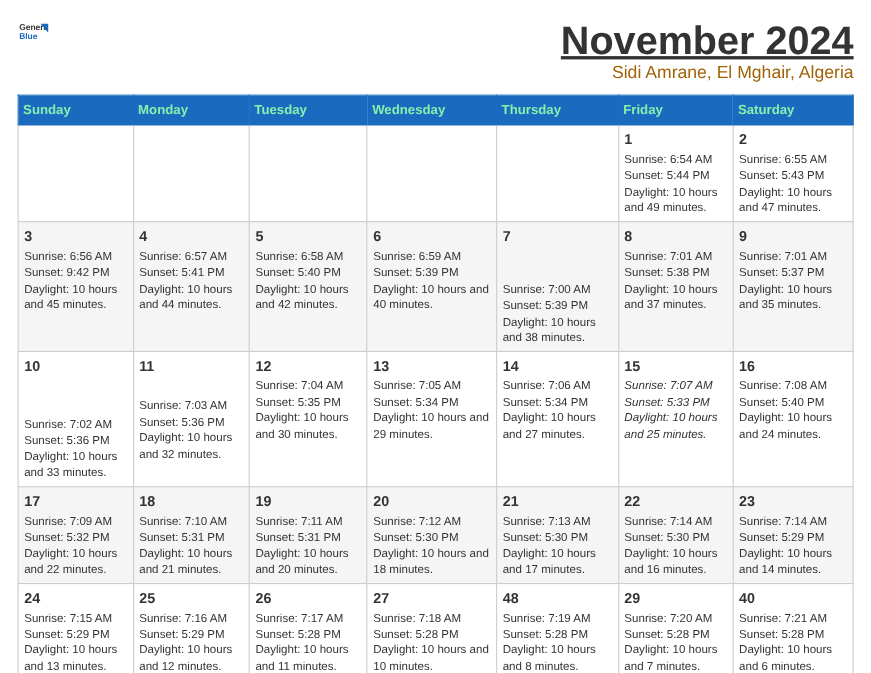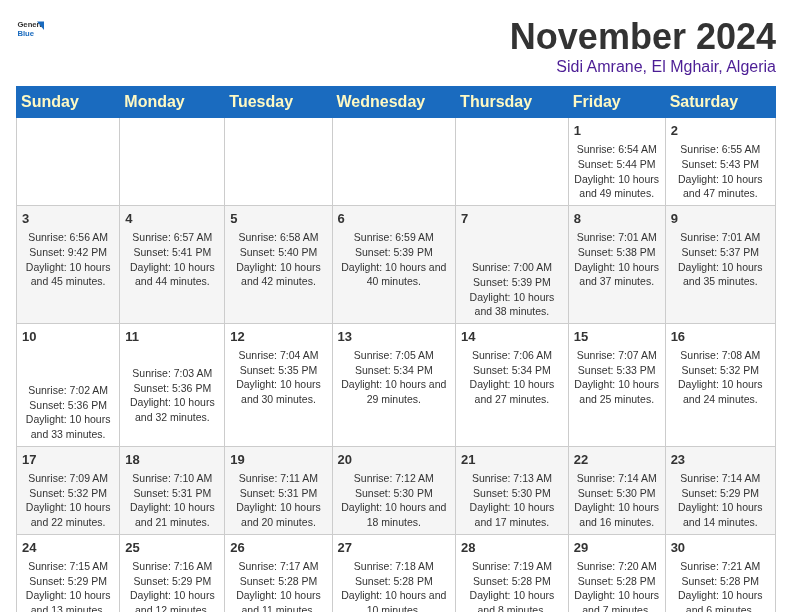--- a/index.html
+++ b/index.html
@@ -25,37 +25,38 @@
       width: 28px;
       height: 28px;
     }
     .title-area {
       text-align: right;
     }
     .month-title {
       font-size: 36px;
       font-weight: bold;
       color: #333;
+      text-decoration: underline;
     }
     .location-title {
       font-size: 16px;
-      color: #4c1d95;
+      color: #a16207;
       font-weight: normal;
     }
     table {
       width: 100%;
       border-collapse: collapse;
       font-size: 11px;
     }
     thead tr th {
       background-color: #1a6bbf;
-      color: #fef9c3;
+      color: #86efac;
       padding: 6px 4px;
       text-align: left;
-      font-size: 16px;
+      font-size: 12px;
       font-weight: bold;
       border: 1px solid #1a6bbf;
     }
     tbody tr td {
       border: 1px solid #ccc;
       vertical-align: top;
       padding: 4px 5px;
       min-height: 80px;
       height: 80px;
       background: #fff;
@@ -68,21 +69,20 @@
     .day-num {
       font-size: 13px;
       font-weight: bold;
       display: block;
       margin-bottom: 2px;
     }
     .cell-text {
       font-size: 10.5px;
       color: #333;
       line-height: 1.4;
-      text-align: center;
     }
     .empty-cell {
       background: #fff !important;
     }
   </style>
 </head>
 <body>
 
 <div class="header-area">
   <div class="logo">
@@ -201,28 +201,28 @@
 Daylight: 10 hours and 29 minutes.</div>
         </td>
         <td>
           <span class="day-num">14</span>
           <div class="cell-text" style="white-space: pre-line;">Sunrise: 7:06 AM
 Sunset: 5:34 PM
 Daylight: 10 hours and 27 minutes.</div>
         </td>
         <td>
           <span class="day-num">15</span>
-          <div class="cell-text" style="white-space: pre-line;">Sunrise: 7:07 AM
+          <div class="cell-text" style="white-space: pre-line; font-style: italic;">Sunrise: 7:07 AM
 Sunset: 5:33 PM
 Daylight: 10 hours and 25 minutes.</div>
         </td>
         <td>
           <span class="day-num">16</span>
           <div class="cell-text" style="white-space: pre-line;">Sunrise: 7:08 AM
-Sunset: 5:32 PM
+Sunset: 5:40 PM
 Daylight: 10 hours and 24 minutes.</div>
         </td>
       </tr>
       <tr>
         <td>
           <span class="day-num">17</span>
           <div class="cell-text" style="white-space: pre-line;">Sunrise: 7:09 AM
 Sunset: 5:32 PM
 Daylight: 10 hours and 22 minutes.</div>
         </td>
@@ -282,32 +282,32 @@
 Sunset: 5:28 PM
 Daylight: 10 hours and 11 minutes.</div>
         </td>
         <td>
           <span class="day-num">27</span>
           <div class="cell-text" style="white-space: pre-line;">Sunrise: 7:18 AM
 Sunset: 5:28 PM
 Daylight: 10 hours and 10 minutes.</div>
         </td>
         <td>
-          <span class="day-num">28</span>
+          <span class="day-num">48</span>
           <div class="cell-text" style="white-space: pre-line;">Sunrise: 7:19 AM
 Sunset: 5:28 PM
 Daylight: 10 hours and 8 minutes.</div>
         </td>
         <td>
           <span class="day-num">29</span>
           <div class="cell-text" style="white-space: pre-line;">Sunrise: 7:20 AM
 Sunset: 5:28 PM
 Daylight: 10 hours and 7 minutes.</div>
         </td>
         <td>
-          <span class="day-num">30</span>
+          <span class="day-num">40</span>
           <div class="cell-text" style="white-space: pre-line;">Sunrise: 7:21 AM
 Sunset: 5:28 PM
 Daylight: 10 hours and 6 minutes.</div>
         </td>
       </tr>
     </tbody>
 </table>
 
 </body></html>

